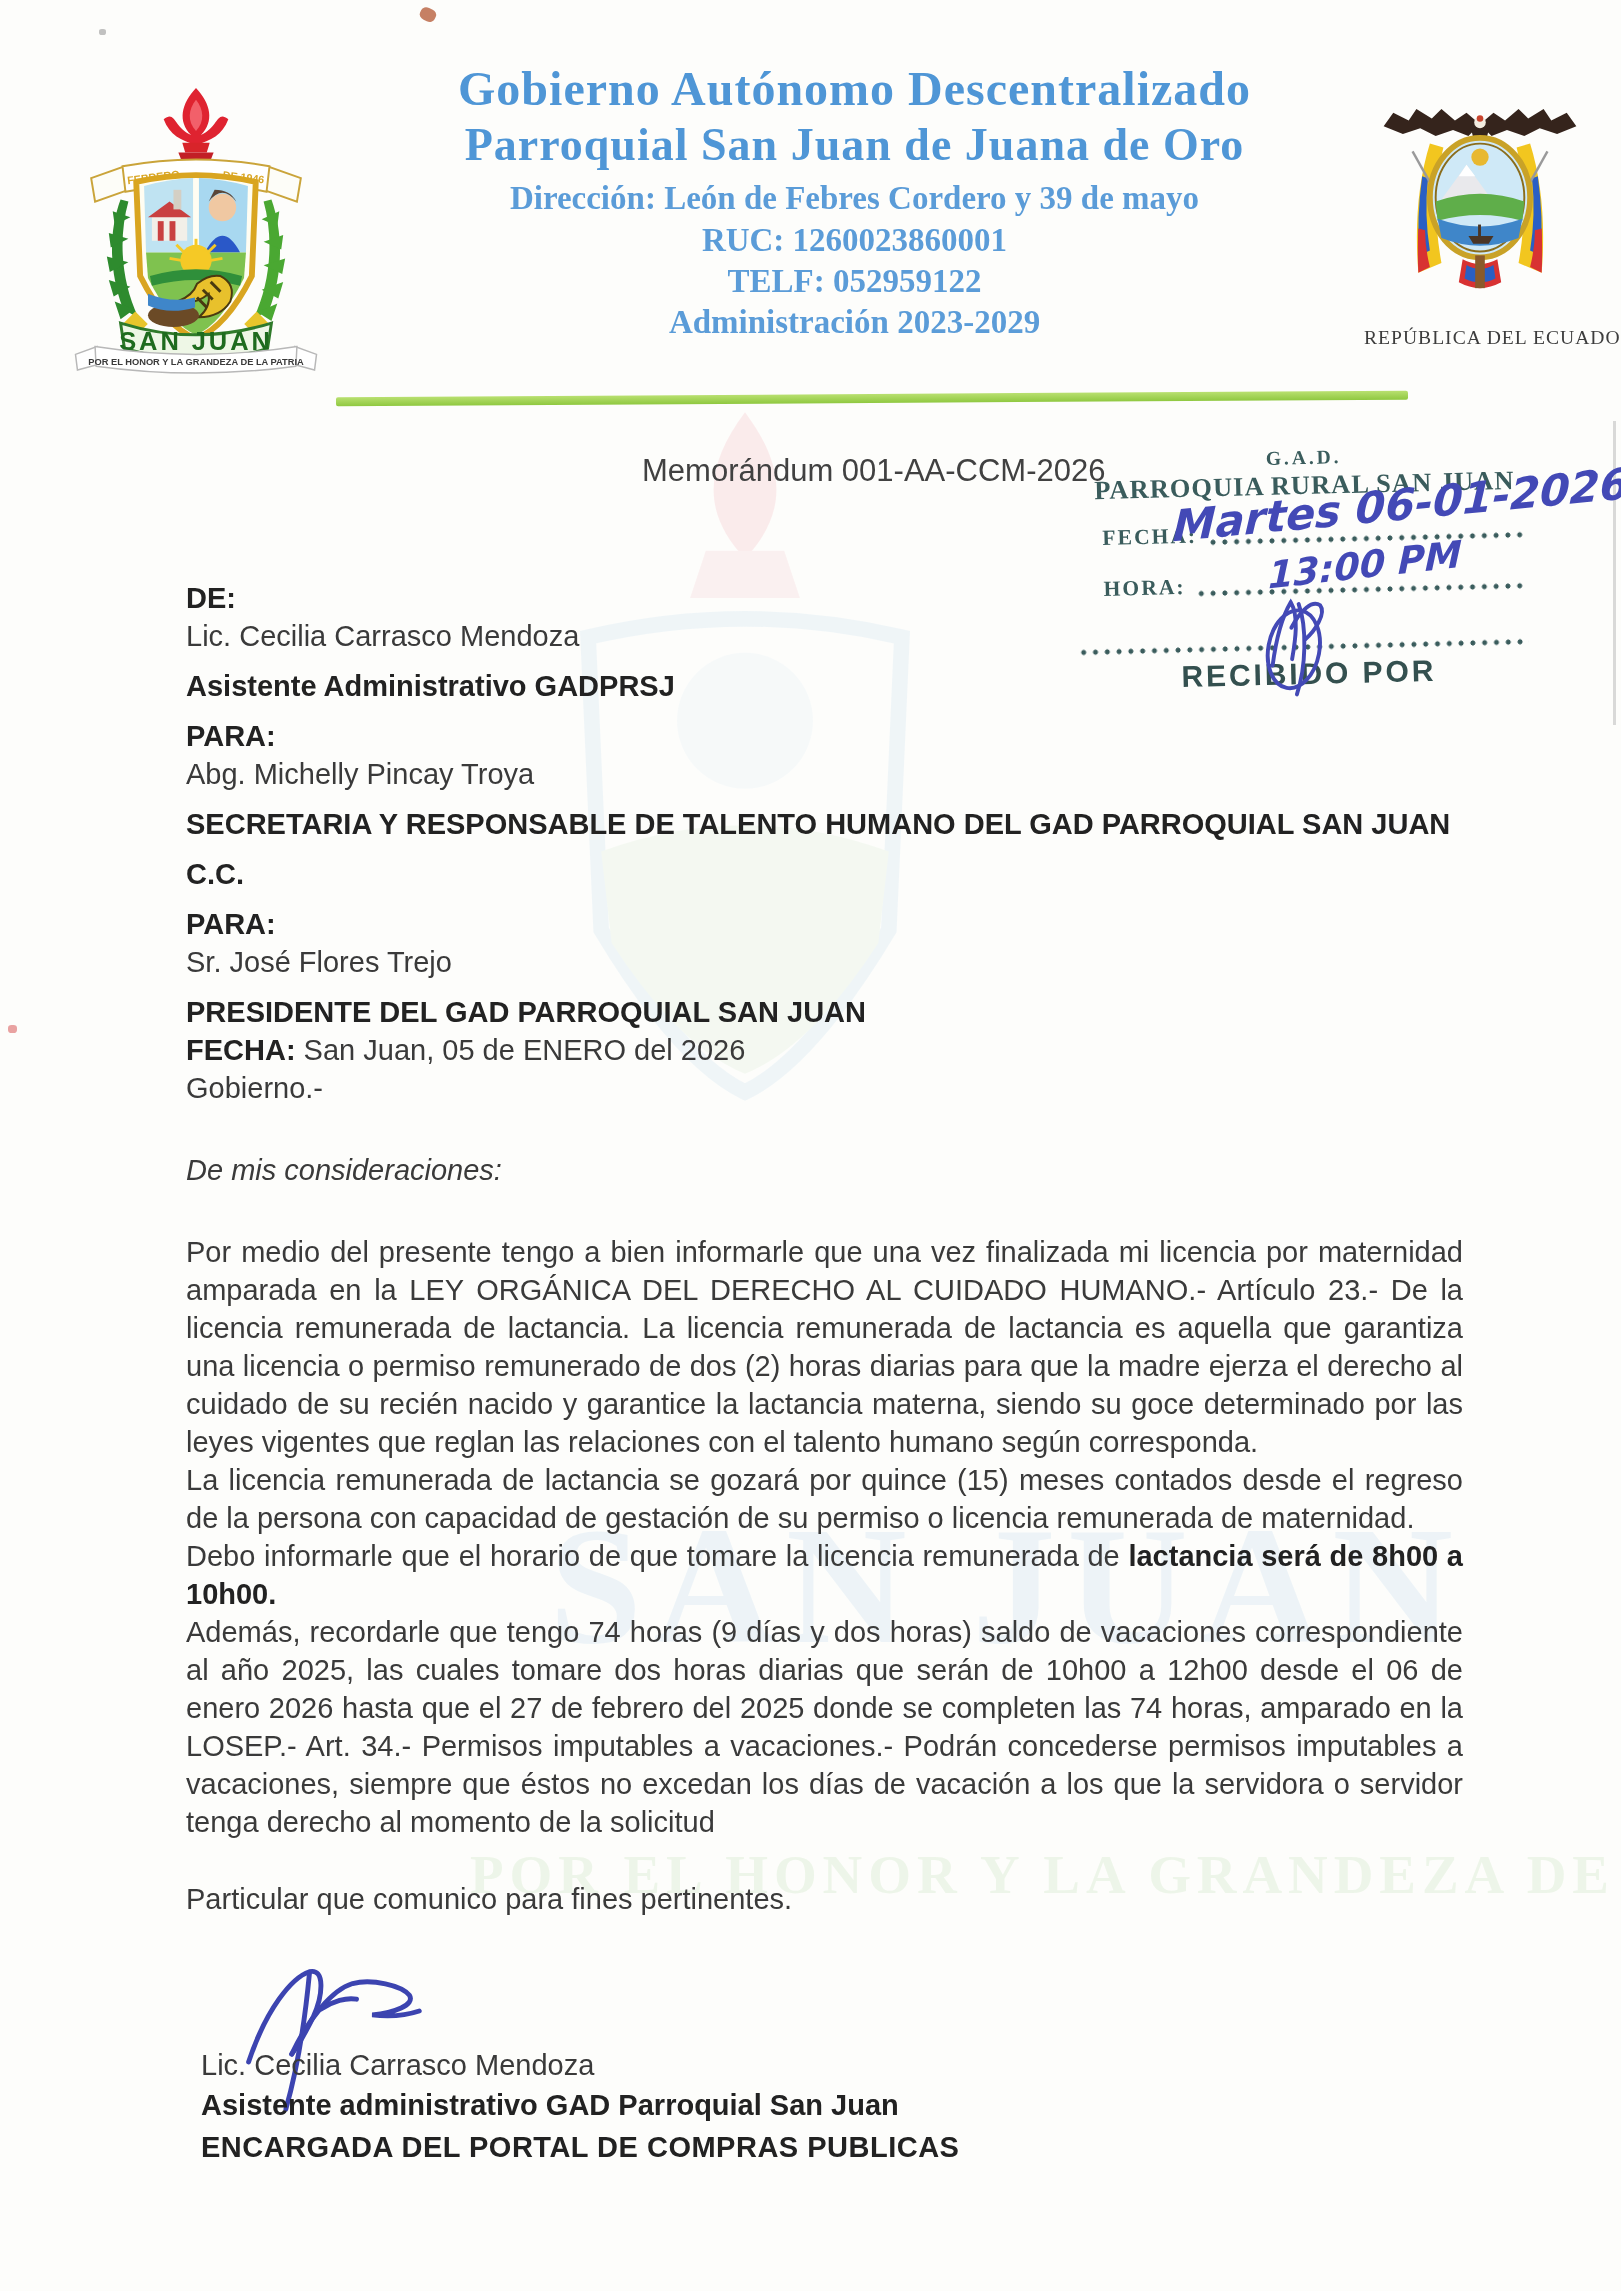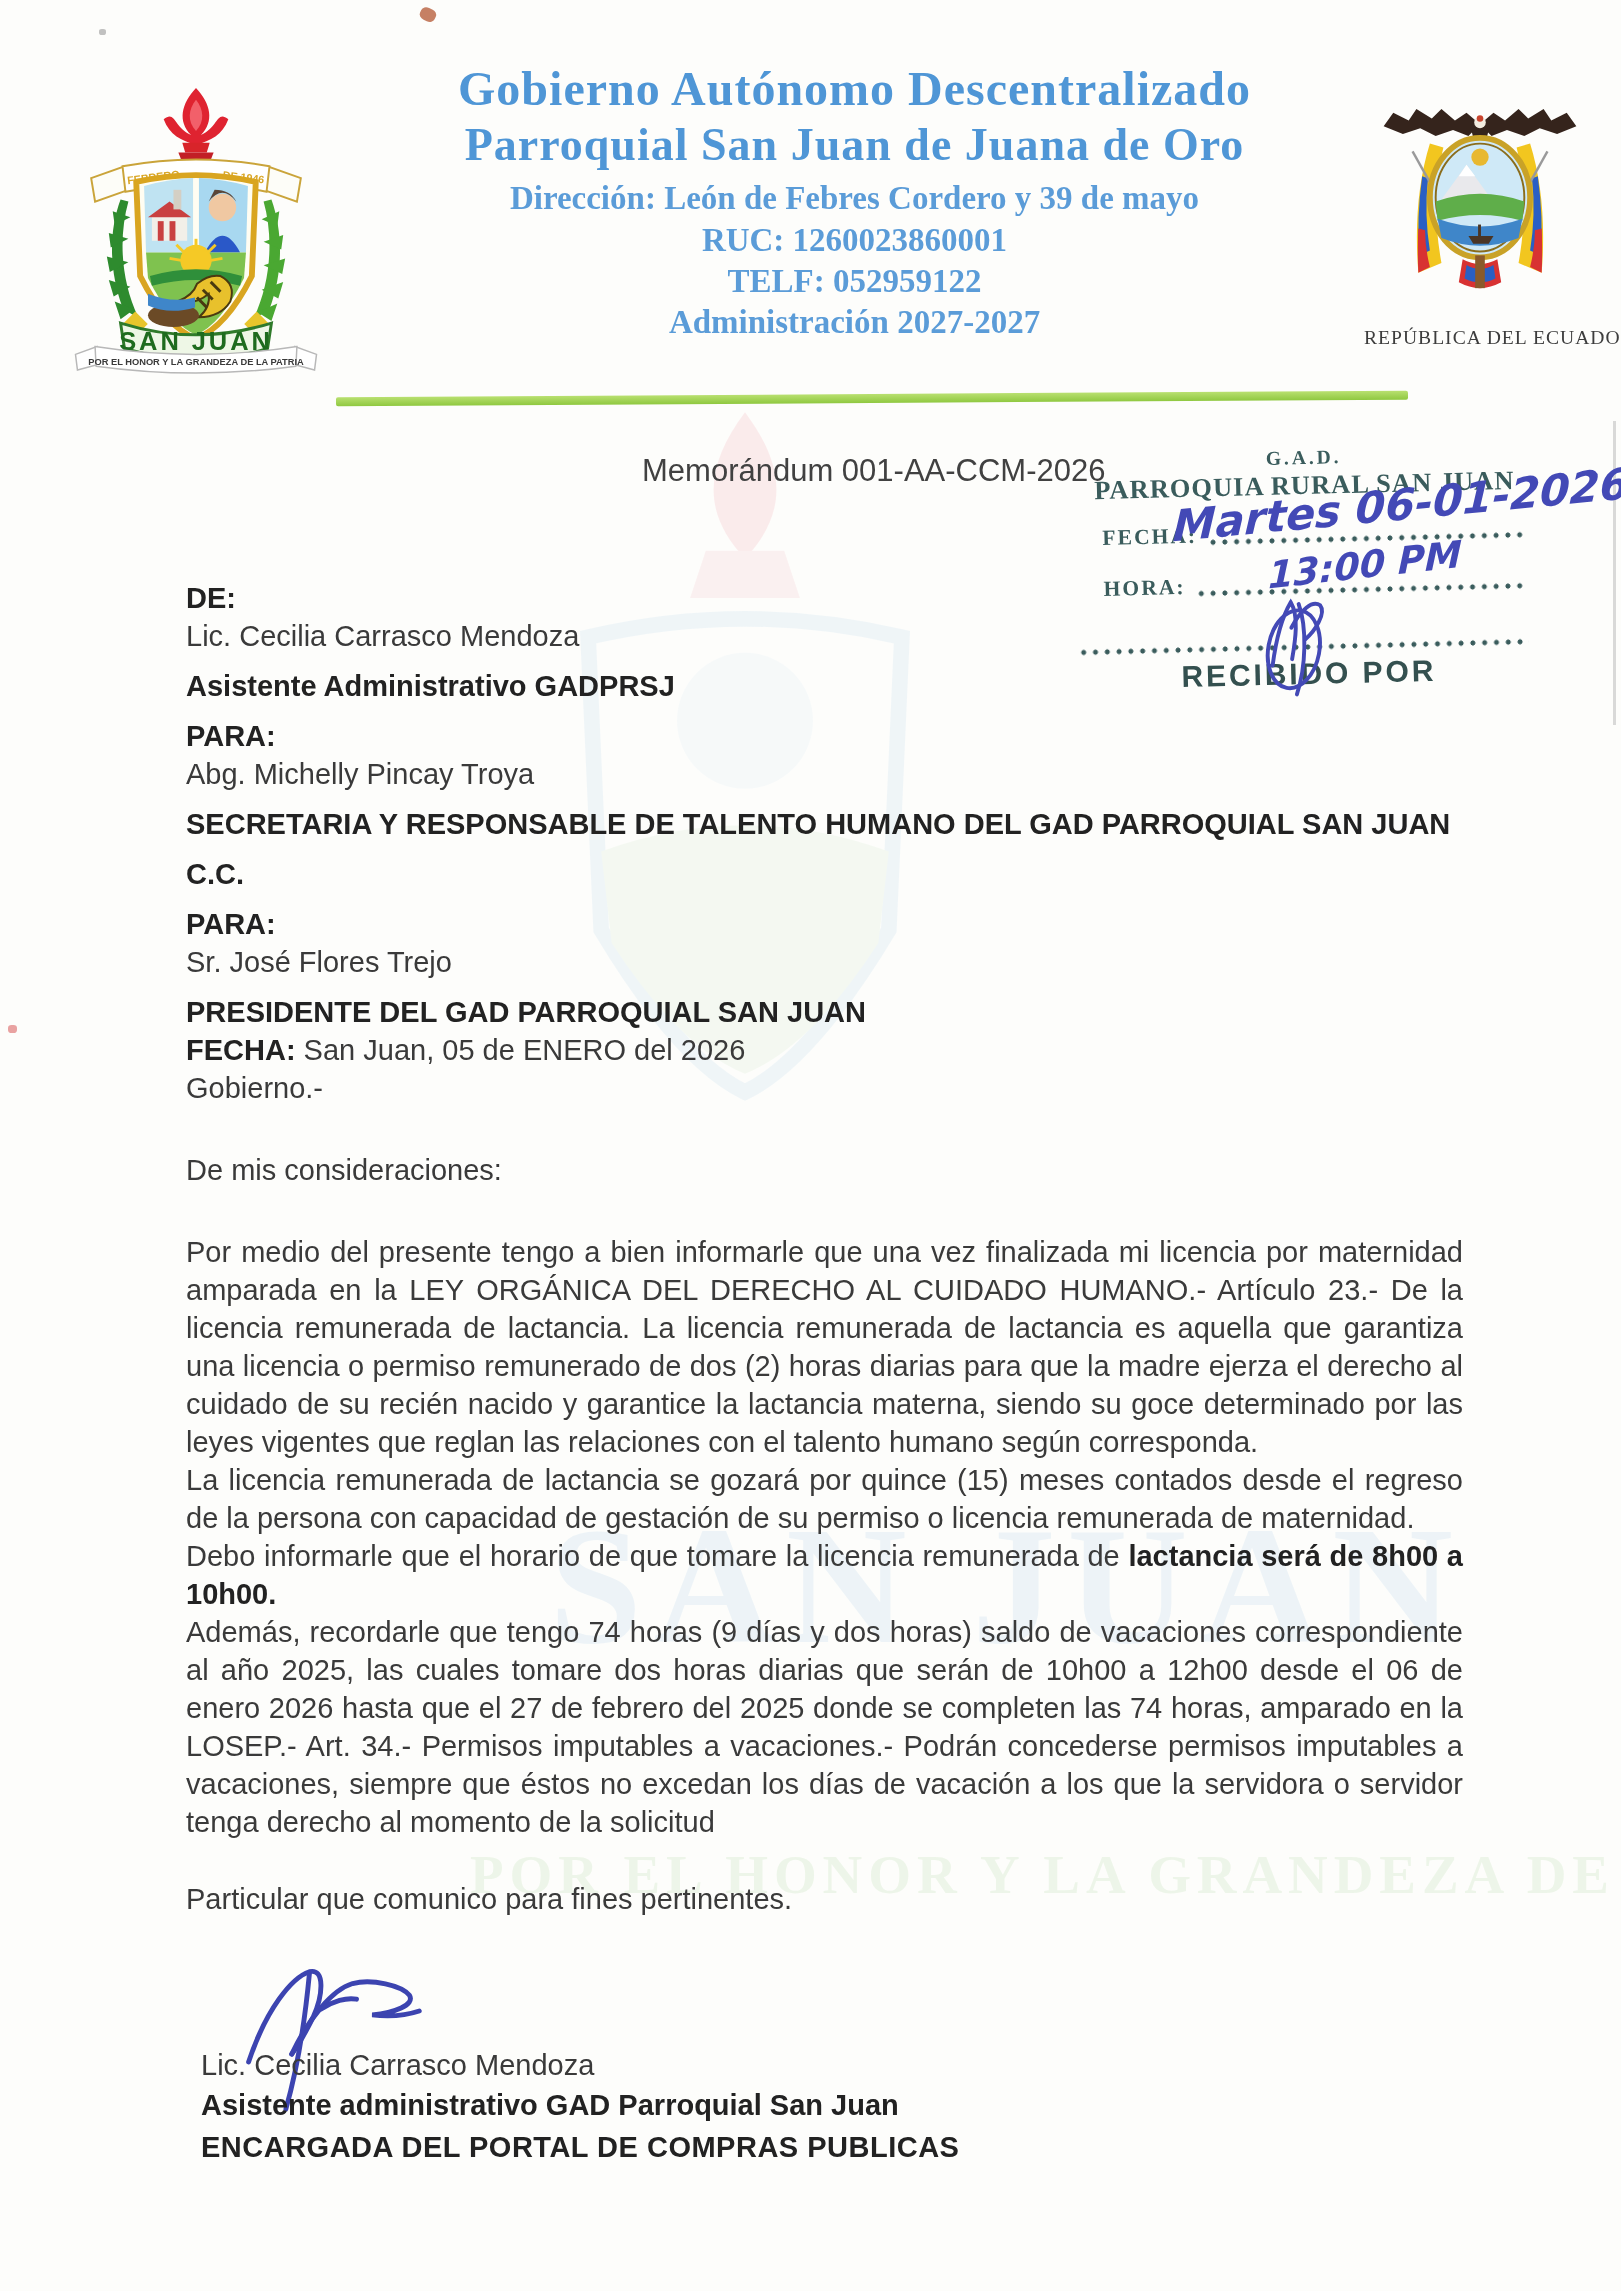--- a/index.html
+++ b/index.html
@@ -66,21 +66,21 @@
   .hw-time{left:192px;top:106px;font-size:37px;transform:rotate(-5deg) skewX(-8deg);}
   .hw-initials{position:absolute;left:165px;top:149px;width:108px;height:118px;}
   
   .letter{
     position:absolute;left:186px;top:567px;width:1277px;
     font-size:29px;line-height:38px;color:#3a3a3a;
   }
   .ln{white-space:nowrap;}
   .lbl{font-weight:bold;color:#222;margin-top:12px;}
   .para{text-align:justify;}
-  .salut{margin-top:44px;}
+  .salut{margin-top:44px;font-style:italic;}
   .p-first{margin-top:44px;}
   .closing{margin-top:39px;}
   
   .sig-svg{position:absolute;left:227px;top:1952px;width:206px;height:167px;}
   .sig-name{position:absolute;left:201px;top:2049px;font-size:29px;color:#3a3a3a;white-space:nowrap;}
   .sig-t1{position:absolute;left:201px;top:2089px;font-size:29px;font-weight:bold;color:#222;white-space:nowrap;}
   .sig-t2{position:absolute;left:201px;top:2131px;font-size:29px;font-weight:bold;color:#222;white-space:nowrap;letter-spacing:0.5px;}
   
   .watermark{position:absolute;left:392px;top:407px;width:706px;height:1255px;opacity:0.10;pointer-events:none;}
   .wm-text{
@@ -192,21 +192,21 @@
       <text x="135" y="287" font-size="9.5" font-weight="bold" fill="#3a3a3a" text-anchor="middle">POR EL HONOR Y LA GRANDEZA DE LA PATRIA</text>
     </g>
   </svg>
 
   <div class="hdr-text">
     <div class="hdr-t1">Gobierno Autónomo Descentralizado</div>
     <div class="hdr-t2">Parroquial San Juan de Juana de Oro</div>
     <div class="hdr-addr">Dirección: León de Febres Cordero y 39 de mayo</div>
     <div class="hdr-ruc">RUC: 1260023860001</div>
     <div class="hdr-telf">TELF: 052959122</div>
-    <div class="hdr-adm">Administración 2027-2027</div>
+    <div class="hdr-adm">Administración 2023-2029</div>
   </div>
 
   <div class="hdr-right-wrap">
     <svg viewBox="0 0 220 240">
 
       <g fill="#35241c">
         <path d="M110,42 L96,30 L84,38 L70,26 L60,36 L44,26 L36,38 L20,30 L10,44 L30,52 L48,46 L64,54 L82,48 L98,54 Z"></path>
         <path d="M110,42 L124,30 L136,38 L150,26 L160,36 L176,26 L184,38 L200,30 L210,44 L190,52 L172,46 L156,54 L138,48 L122,54 Z"></path>
         <path d="M100,44 Q110,30 120,44 L116,60 L104,60 Z"></path>
       </g>

